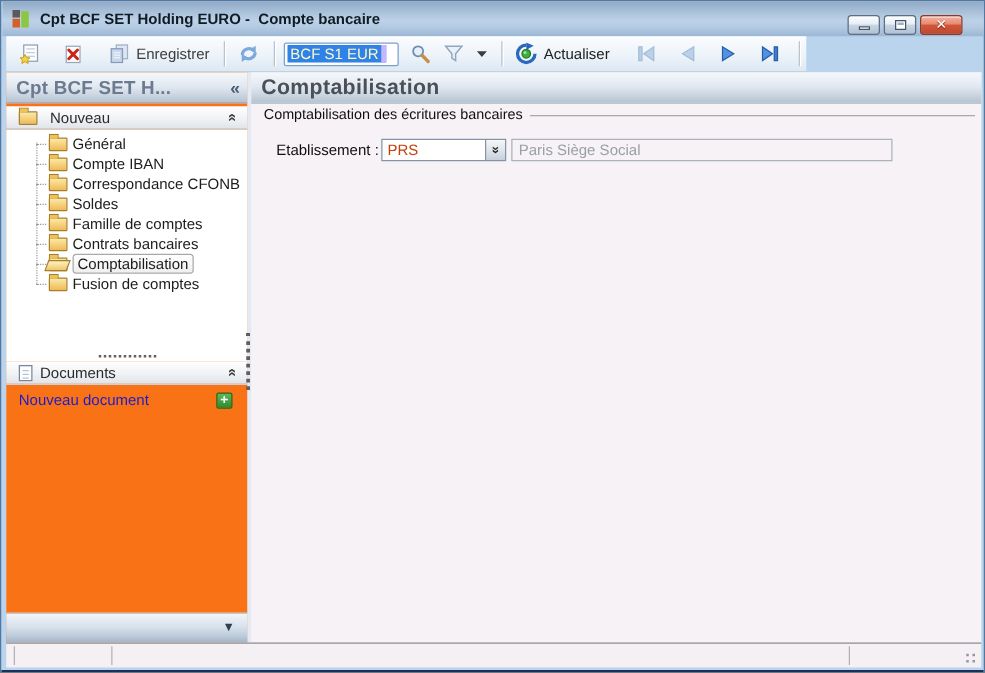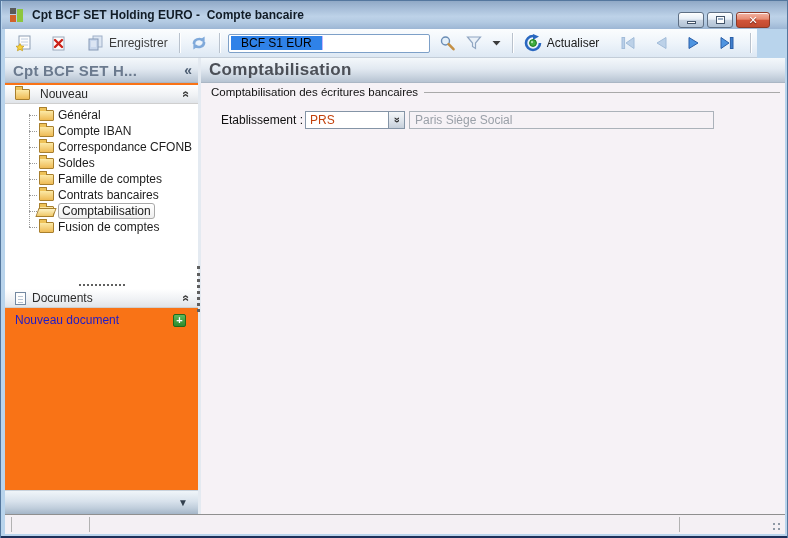--- a/index.html
+++ b/index.html
@@ -22,28 +22,28 @@
     box-shadow:inset 0 1px 0 rgba(255,255,255,.8);cursor:default;}
   .wbtn.min{width:26px;} .wbtn.max{width:26px;} 
   .wbtn.close{width:34px;border-color:#8c3a28;
     background:linear-gradient(180deg,#f4b4a3 0%,#e68a71 45%,#d2553a 50%,#c04a2e 100%);}
   .glyph-min{width:9px;height:3px;background:#fff;border:1px solid #44556a;margin-top:5px;}
   .glyph-max{width:9px;height:8px;border:1px solid #44556a;background:#fff;position:relative;}
   .glyph-max i{position:absolute;left:1px;right:1px;top:1px;height:2px;background:#9cb0c6;display:block;}
   .glyph-close{color:#fff;font-size:11px;font-weight:bold;text-shadow:0 1px 1px #6e190e;line-height:1;}
 
   
-  .toolbar{position:absolute;left:4px;top:28px;width:752px;height:29px;
+  .toolbar{position:absolute;left:4px;top:28px;width:640px;height:29px;
     background:linear-gradient(180deg,#fbfdfe 0%,#eef4fa 50%,#dde8f3 100%);
     border-bottom:1px solid #c3cdd8;display:flex;align-items:center;}
   .tbtn{display:flex;align-items:center;gap:5px;padding:2px 4px;border:1px solid transparent;border-radius:2px;color:#3c3c3c;font-size:12px;}
   .tsep{width:1px;height:20px;background:#b9c2cd;box-shadow:1px 0 0 #fff;margin:0 6px;}
   .search-box{width:312px;height:19px;border:1px solid #7da0c8;border-radius:2px;background:#fff;margin-left:2px;
     display:flex;align-items:center;padding-left:2px;font-size:12px;overflow:hidden;}
-  .search-box .sel{background:#2f82e8;color:#000000;padding:0 10px;border-right:1px solid #c4b5fd;}
+  .search-box .sel{background:#2f82e8;color:#fef9c3;padding:0 2px;border-right:4px solid #c4b5fd;}
   .nav-group{display:flex;align-items:center;gap:7px;margin-left:10px;}
   .act-label{font-size:12px;color:#202020;}
 
   
   .body{position:absolute;left:4px;top:57px;width:780px;height:456px;background:#e4eaf1;display:flex;}
   .sidebar{position:relative;width:193px;height:456px;display:flex;flex-direction:column;background:#f97316;}
   .gap{width:3px;height:456px;background:#e4eaf1;position:relative;}
   .main{position:relative;width:584px;height:456px;background:#f6f2f6;}
 
   

